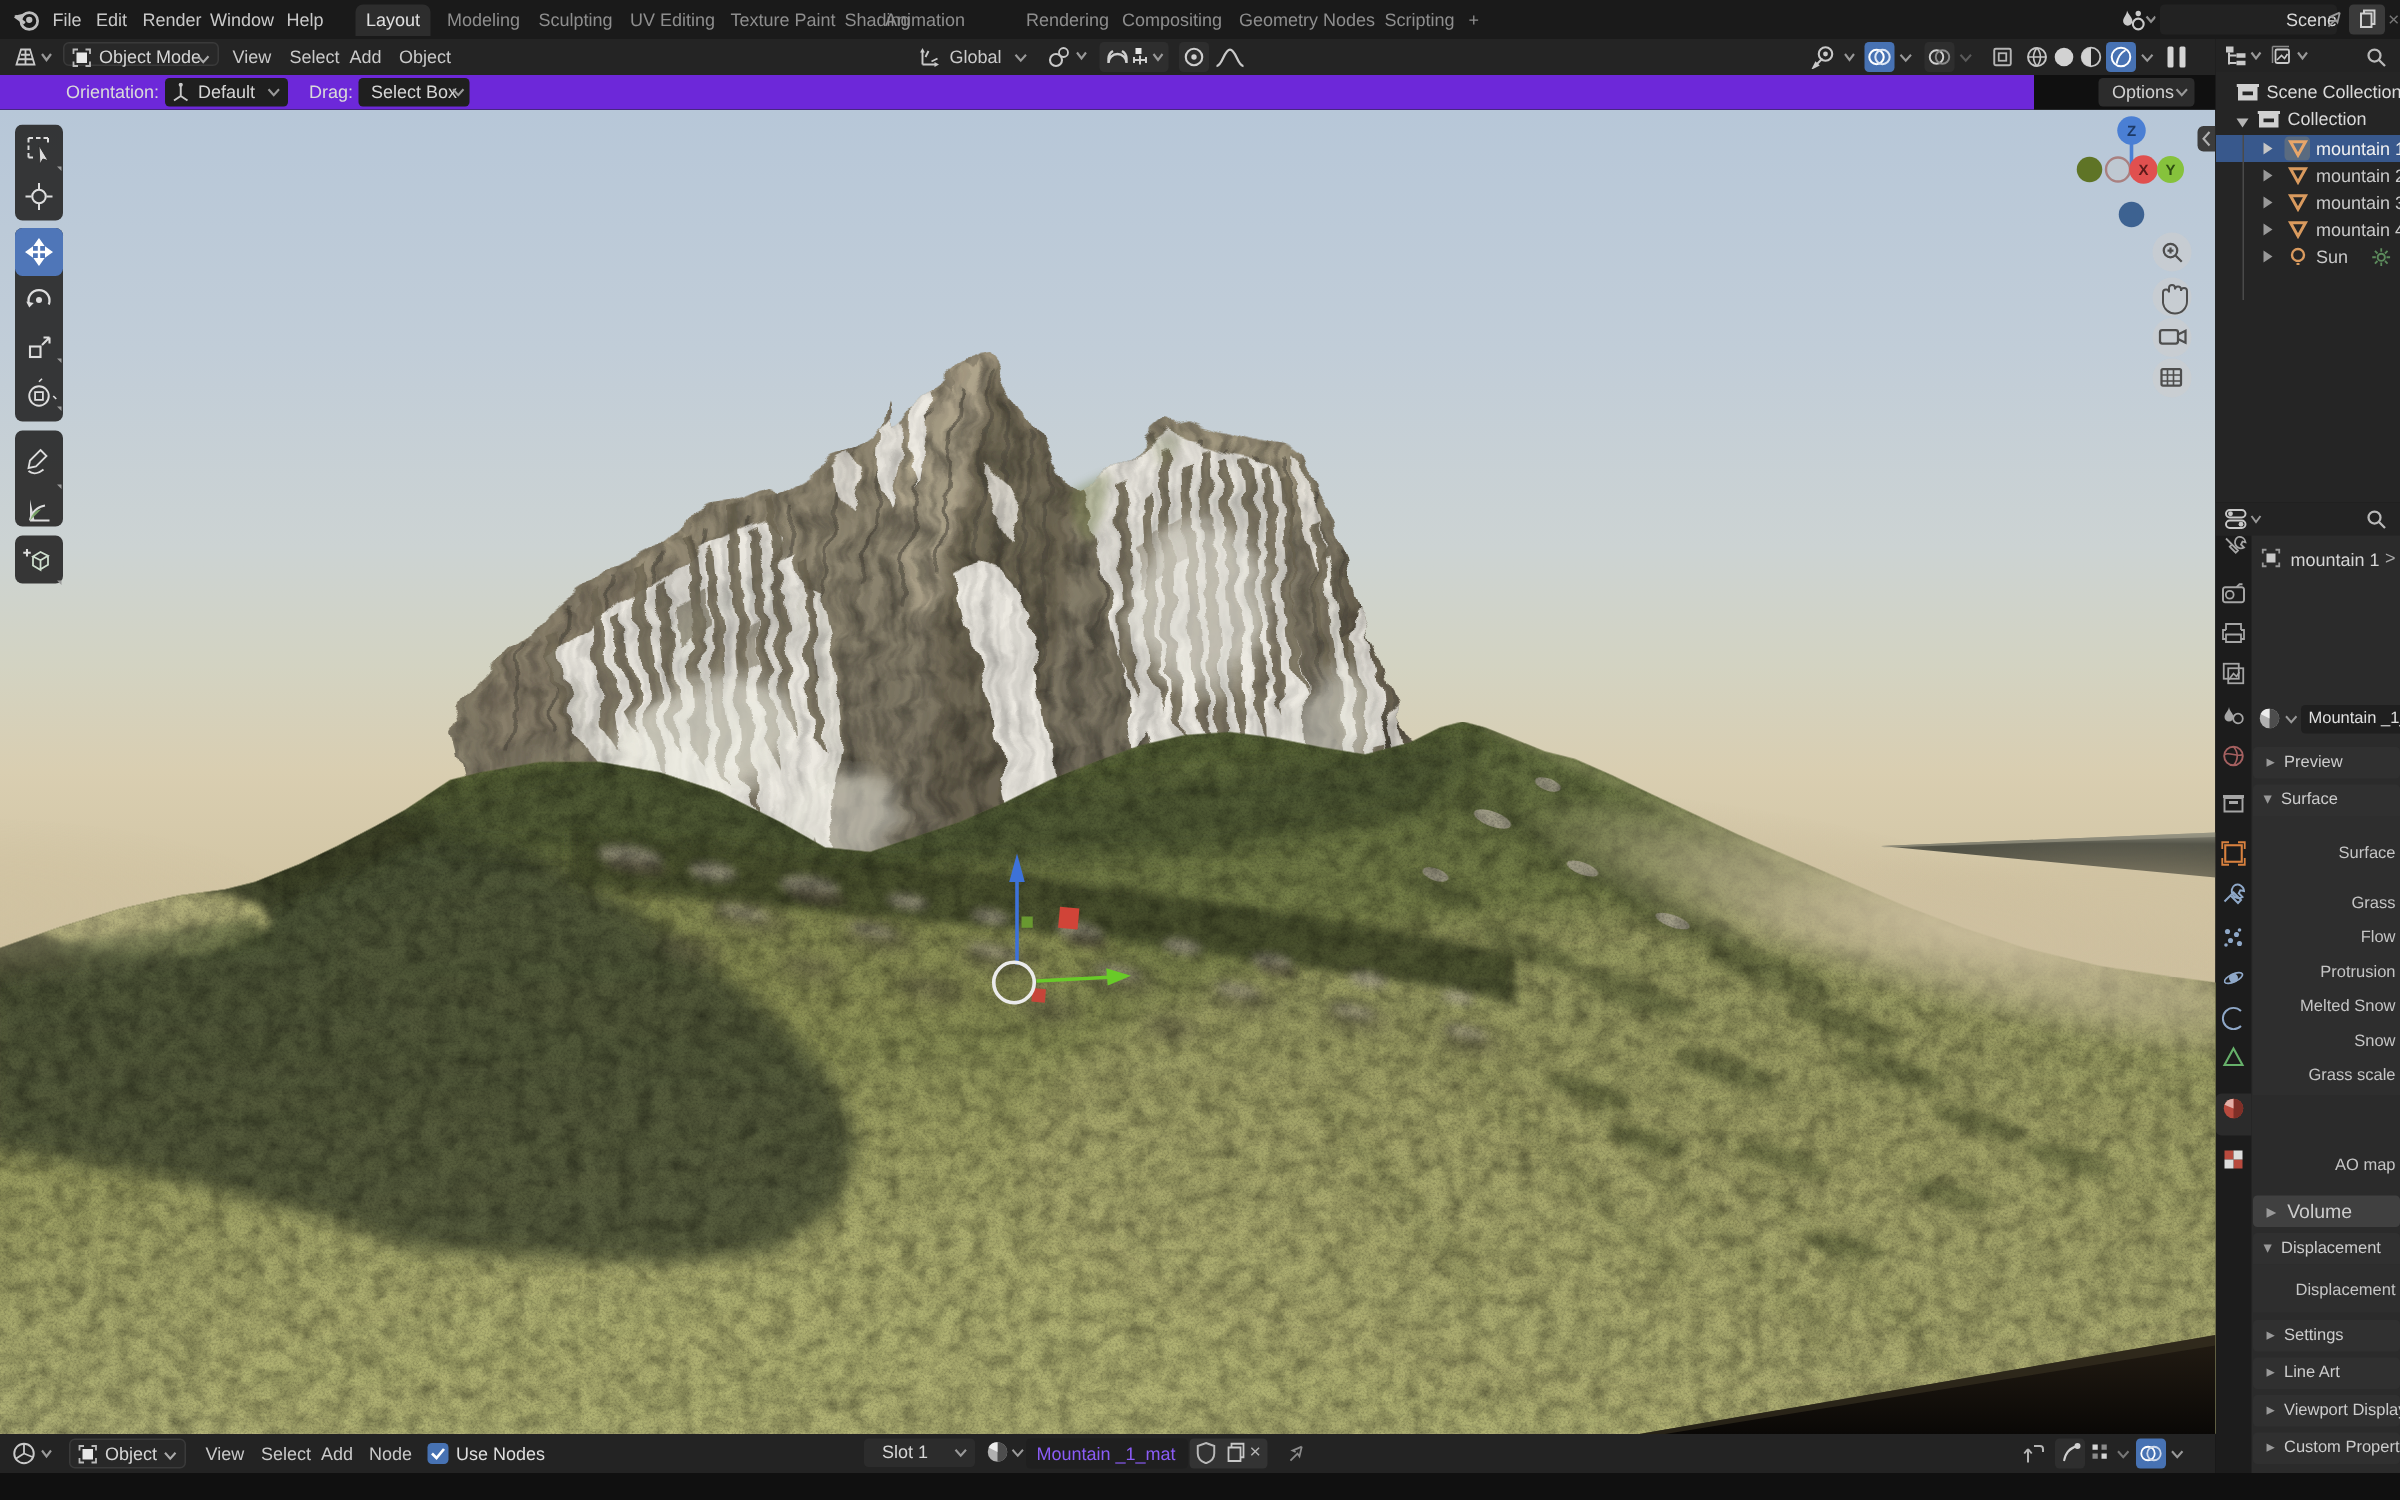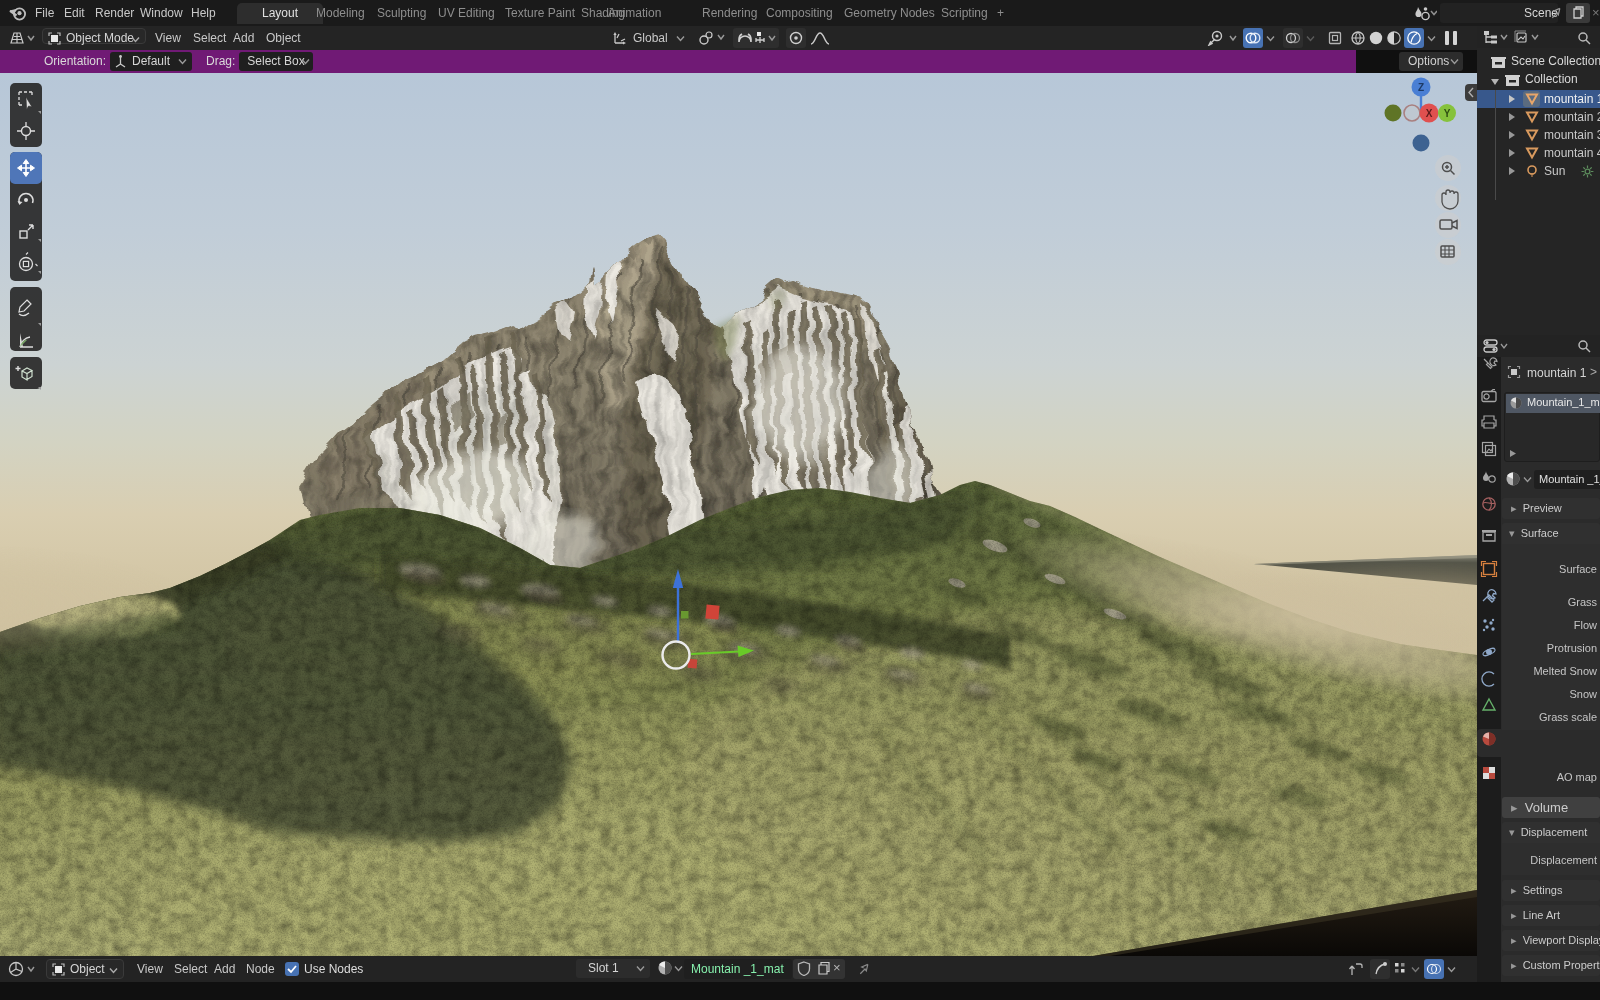--- a/index.html
+++ b/index.html
@@ -5,25 +5,25 @@
   * { margin:0; padding:0; box-sizing:border-box; }
   html,body { width:1600px; height:1000px; background:#101010; overflow:hidden;
     font-family:"Liberation Sans", sans-serif; }
   .abs { position:absolute; white-space:nowrap; }
   span.abs, span.menu, span.hitem, span.wtab { white-space:nowrap; }
   #stage { position:relative; width:1600px; height:1000px; }
   
   #topbar { left:0; top:0; width:1600px; height:26px; background:#1a1a1a; color:#cfcfcf; font-size:12px; white-space:nowrap;text-align:right; }
   .menu { position:absolute; top:6px; color:#c9c9c9; }
   .wtab { position:absolute; top:3px; height:21px; line-height:21px; color:#8e8e8e;
-    border-radius:5px 5px 0 0; font-size:12px; padding:0 25px; }
+    border-radius:5px 5px 0 0; font-size:12px; padding:0 7px; }
   .wtab.active { background:#2d2d2d; color:#e0e0e0; }
   
   #vhead { left:0; top:26px; width:1477px; height:24px; background:#242424; color:#c9c9c9; font-size:12px; }
-  #tools { left:0; top:50px; width:1356px; height:23px; background:#701a75; color:#d0d0d0; font-size:12px;text-decoration:underline; }
+  #tools { left:0; top:50px; width:1356px; height:23px; background:#6d28d9; color:#d0d0d0; font-size:12px;text-decoration:underline; }
   .hitem { position:absolute; top:5px; }
   .btn { position:absolute; background:#282828; border:1px solid #3a3a3a; border-radius:4px;
     color:#d6d6d6; font-size:12px; }
   
   #outliner { left:1477px; top:26px; width:123px; height:309px; background:#252525; overflow:hidden; }
   #props { left:1477px; top:335px; width:123px; height:647px; background:#2b2b2b; overflow:hidden; }
   
   #shaderhead { left:0; top:956px; width:1477px; height:26px; background:#232323; color:#c9c9c9; font-size:12px; }
   #status { left:0; top:982px; width:1600px; height:18px; background:#191919; color:#8f8f8f; font-size:11px; }
   #viewport { left:0; top:73px; width:1477px; height:883px; overflow:hidden; }
@@ -775,32 +775,20 @@
           <rect x="-6" y="0" width="6" height="6" fill="#ddd"></rect>
       </g>
     </svg>
 
     <svg class="abs" style="left:30px;top:30px" width="14" height="14" viewBox="0 0 14 14">
       <rect x="4" y="4" width="6" height="6" fill="#c9c9c9"></rect>
       <path d="M1.5 4 v-2.5 h2.5 M10 1.5 h2.5 v2.5 M12.5 10 v2.5 h-2.5 M4 12.5 h-2.5 v-2.5" stroke="#999" stroke-width="1.2" fill="none"></path>
     </svg>
     <span class="abs" style="left:50px;top:31px;color:#d5d5d5;font-size:12px">mountain 1</span>
     <span class="abs" style="left:113px;top:30px;color:#aaa;font-size:12px">&gt;</span>
-    <div class="abs" style="left:27px;top:57px;width:96px;height:70px;background:#282828;border:1px solid #1e1e1e;border-radius:3px">
-      <div class="abs" style="left:1px;top:1px;width:94px;height:19px;background:#4f5763"></div>
-      <svg class="abs" style="left:4px;top:3px" width="14" height="14" viewBox="0 0 14 14">
-        <circle cx="7" cy="7" r="5.5" fill="#9a9a9a"></circle>
-          <path d="M7 1.5 a5.5 5.5 0 0 1 0 11 Z" fill="#4a4a4a"></path>
-          <path d="M7 7 L2 4.5 A5.5 5.5 0 0 1 7 1.5Z" fill="#e0e0e0"></path>
-      </svg>
-      <span class="abs" style="left:22px;top:3px;color:#e8e8e8;font-size:11px">Mountain_1_m</span>
-      <svg class="abs" style="left:4px;top:56px" width="9" height="9" viewBox="0 0 9 9">
-          <path d="M1 1 l6 3.5 -6 3.5Z" fill="#999"></path>
-        </svg>
-    </div>
     <svg class="abs" style="left:28px;top:136px" width="16" height="16" viewBox="0 0 16 16">
       <circle cx="8" cy="8" r="6.5" fill="#b0b0b0"></circle>
         <path d="M8 1.5 a6.5 6.5 0 0 1 0 13Z" fill="#4d4d4d"></path>
         <path d="M8 8 L2 5 A6.5 6.5 0 0 1 8 1.5Z" fill="#ececec"></path>
     </svg>
     <svg class="abs" style="left:46px;top:141px" width="9" height="7" viewBox="0 0 9 7">
         <path d="M1 1.5 l3.5 4 3.5-4" stroke="#999" stroke-width="1.3" fill="none"></path>
       </svg>
     <div class="abs" style="left:57px;top:135px;width:66px;height:19px;background:#1f1f1f;border-radius:3px 0 0 3px;color:#e0e0e0;font-size:11px;line-height:19px;padding-left:5px">Mountain _1_</div>
     <div class="abs" style="left:25px;top:163px;width:98px;height:21px;background:#303030;border-radius:3px;color:#cccccc;font-size:11px;line-height:21px;white-space:nowrap;overflow:hidden"><span style="margin-left:9px;color:#999">▸</span>&nbsp;&nbsp;Preview</div>
@@ -856,21 +844,21 @@
         </svg>
     </div>
     <svg class="abs" style="left:657px;top:4px" width="16" height="16" viewBox="0 0 16 16">
       <circle cx="8" cy="8" r="6.5" fill="#b0b0b0"></circle>
         <path d="M8 1.5 a6.5 6.5 0 0 1 0 13Z" fill="#4d4d4d"></path>
         <path d="M8 8 L2 5 A6.5 6.5 0 0 1 8 1.5Z" fill="#ececec"></path>
     </svg>
     <svg class="abs" style="left:674px;top:9px" width="9" height="7" viewBox="0 0 9 7">
         <path d="M1 1.5 l3.5 4 3.5-4" stroke="#999" stroke-width="1.3" fill="none"></path>
       </svg>
-    <div class="abs" style="left:684px;top:3px;width:108px;height:20px;background:#1f1f1f;border-radius:3px;color:#86efac;font-size:12px;line-height:20px;padding-left:7px">Mountain _1_mat</div>
+    <div class="abs" style="left:684px;top:3px;width:108px;height:20px;background:#1f1f1f;border-radius:3px;color:#8b5cf6;font-size:12px;line-height:20px;padding-left:7px">Mountain _1_mat</div>
     <div class="abs" style="left:793px;top:3px;width:52px;height:20px;background:#333;border-radius:3px"></div>
     <svg class="abs" style="left:797px;top:5px" width="14" height="15" viewBox="0 0 14 15">
         <path d="M7 1 L12.5 3 V8 C12.5 11.5 10 13.5 7 14.5 C4 13.5 1.5 11.5 1.5 8 V3Z" fill="none" stroke="#b9b9b9" stroke-width="1.3"></path>
       </svg>
     <svg class="abs" style="left:815px;top:5px" width="15" height="15" viewBox="0 0 15 15">
         <path d="M4 4 h8 v9 h-8Z M6 4 V1.5 h8 v9 h-2.5" stroke="#c9c9c9" stroke-width="1.2" fill="none"></path>
       </svg>
     <span class="abs" style="left:833px;top:4px;color:#b5b5b5;font-size:13px">×</span>
     <svg class="abs" style="left:856px;top:6px" width="15" height="14" viewBox="0 0 15 14">
       <path d="M8 1 l3 6 -2.2-.6 L8.2 13 M8 1 L5 7 l2.2-.6" stroke="#8a8a8a" stroke-width="1.2" fill="none" transform="rotate(40 8 7)"></path>

